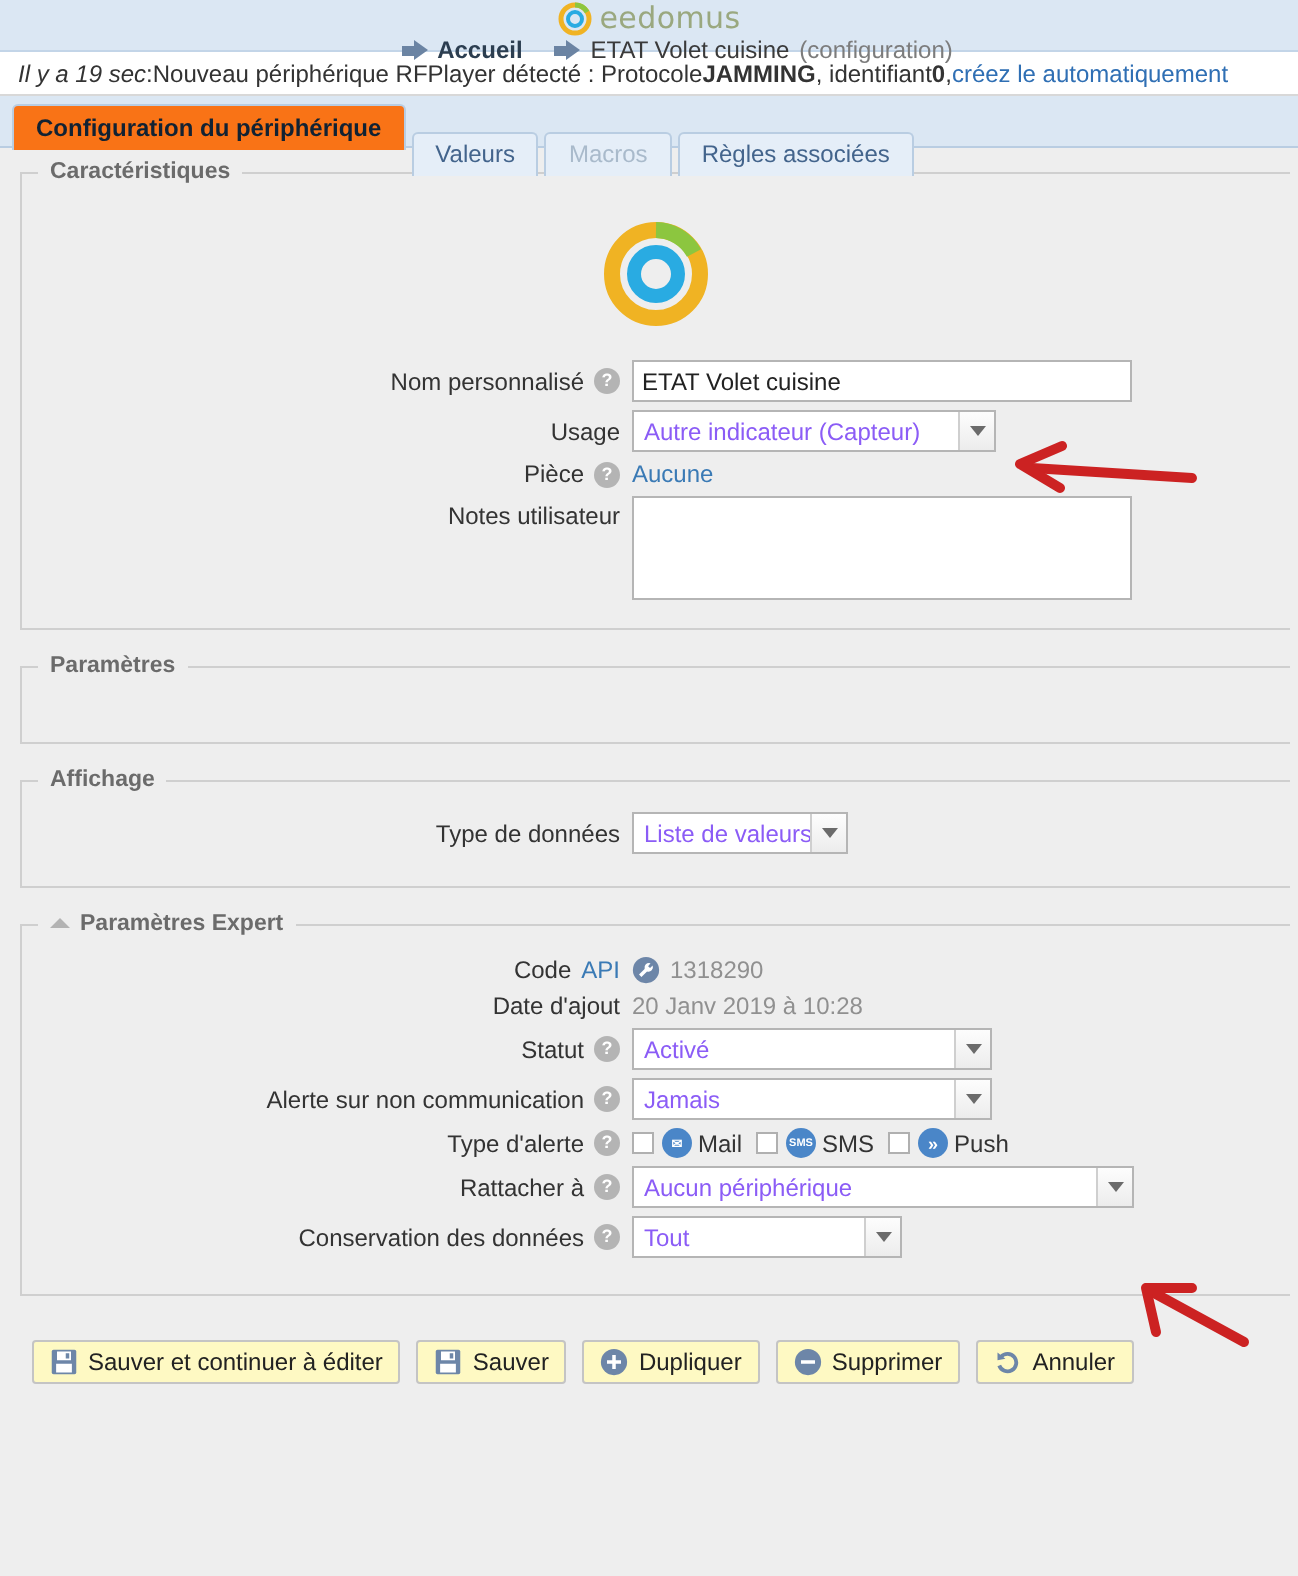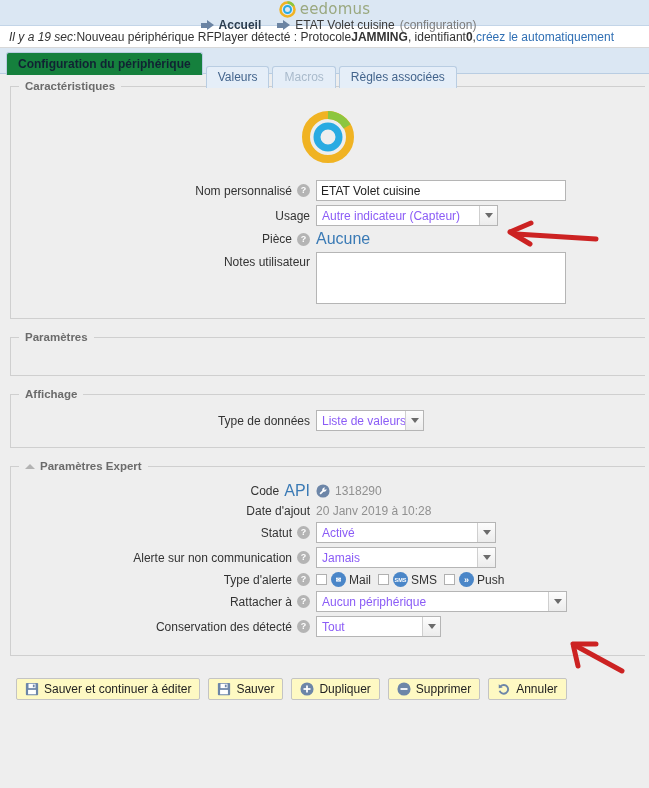--- a/index.html
+++ b/index.html
@@ -77,21 +77,21 @@
     font-size:12px;
     color:#43648c;
     background:#e5eef8;
     border:1px solid #b9cde2;
     border-bottom:none;
     border-radius:3px 3px 0 0;
     margin-right:3px;
     position:relative; top:15px;
   }
   .tab.active {
-    background:#15803d;
+    background:#f97316;
     color:#123;
     font-weight:bold;
     top:2px; height:23px; line-height:22px;
   }
   .tab.disabled { color:#a9bacb; }
 
   
   .content { padding:6px 4px 0 4px; background:#eeeeee; }
 
   fieldset {
@@ -128,21 +128,21 @@
 
   input.txt {
     height:21px; border:1px solid #b5b5b5; background:#fff;
     font-size:12px; padding:0 4px; color:#222;
     font-family:"Liberation Sans", sans-serif;
   }
   textarea.notes {
     border:1px solid #b5b5b5; background:#fff; resize:none;
     font-family:"Liberation Sans", sans-serif; font-size:12px; padding:3px;
   }
-  .link { color:#3a7ab5; text-decoration:none; font-size:16px; }
+  .link { color:#3a7ab5; text-decoration:none; font-size:12px; }
 
   .sel {
     height:21px; border:1px solid #b5b5b5; background:#fff;
     display:flex; align-items:center; font-size:12px; color:#8b5cf6;
     padding-left:5px; position:relative;
   }
   .sel .val { flex:1; white-space:nowrap; overflow:hidden; }
   .sel .caret {
     width:18px; height:100%; border-left:1px solid #cfcfcf;
     background:linear-gradient(#fdfdfd,#ececec);
@@ -384,25 +384,25 @@
       <div class="fld">
         <div class="sel" style="width:251px">
           <span class="val">Aucun périphérique</span>
           <span class="caret"></span>
         </div>
       </div>
     </div>
 
     <div class="row">
       <div class="lbl">
-        <span>Conservation des détecté</span>
-        <span class="help">?</span>
-      </div>
-      <div class="fld">
-        <div class="sel" style="width:125px">
+        <span>Conservation des données</span>
+        <span class="help">?</span>
+      </div>
+      <div class="fld">
+        <div class="sel" style="width:135px">
           <span class="val">Tout</span>
           <span class="caret"></span>
         </div>
       </div>
     </div>
   </fieldset>
 
   <div class="footer">
     <div class="btn">
       <span class="ico">

